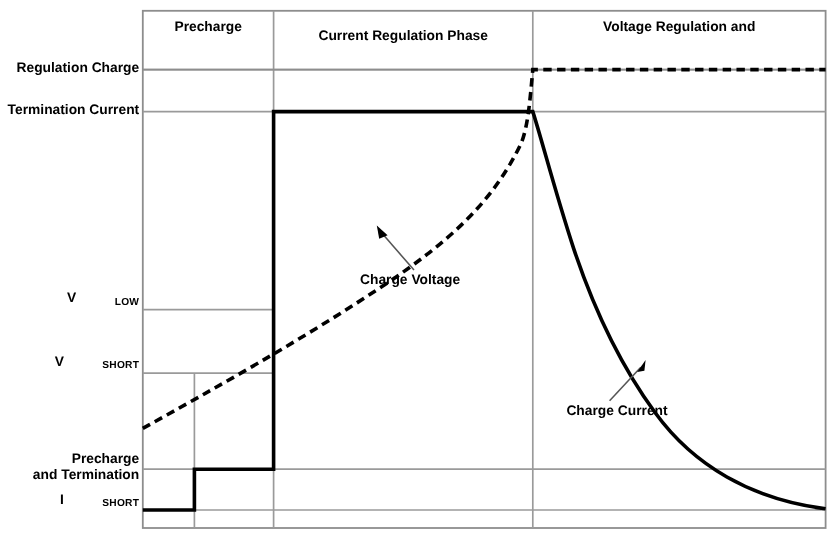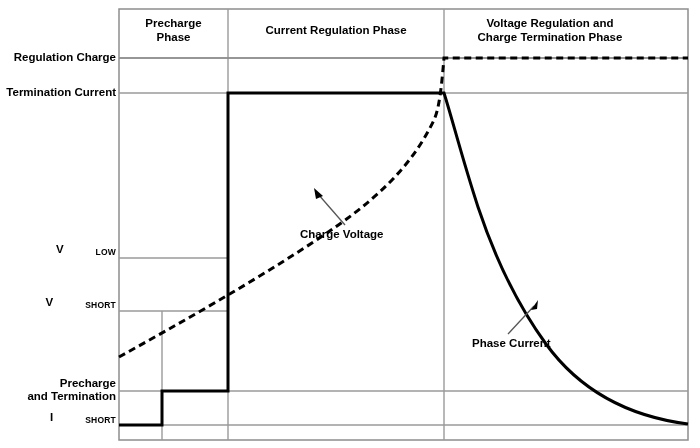--- a/index.html
+++ b/index.html
@@ -76,33 +76,31 @@
     <div>Precharge</div>
     <div>and Termination</div>
   </div>
 
   <div class="axlabel" style="right:584px;top:411px;width:180px;">
     <span>I</span><span class="sub">SHORT</span>
   </div>
 
   <div class="phase" style="left:119px;top:16px;width:109px;">
     <div>Precharge</div>
-    <div>Phase</div>
   </div>
 
   <div class="phase" style="left:228px;top:23px;width:216px;text-align:center;">
     <div>Current Regulation Phase</div>
   </div>
 
-  <div class="phase" style="left:428px;top:16px;width:244px;">
+  <div class="phase" style="left:444px;top:16px;width:244px;">
     <div>Voltage Regulation and</div>
-    <div>Charge Termination Phase</div>
   </div>
 
   <div class="ann" style="left:300px;top:228px;">
     <span>Charge Voltage</span>
   </div>
 
   <div class="ann" style="left:472px;top:337px;">
-    <span>Phase Current</span>
+    <span>Charge Current</span>
   </div>
 
 </div>
 
 </body></html>

